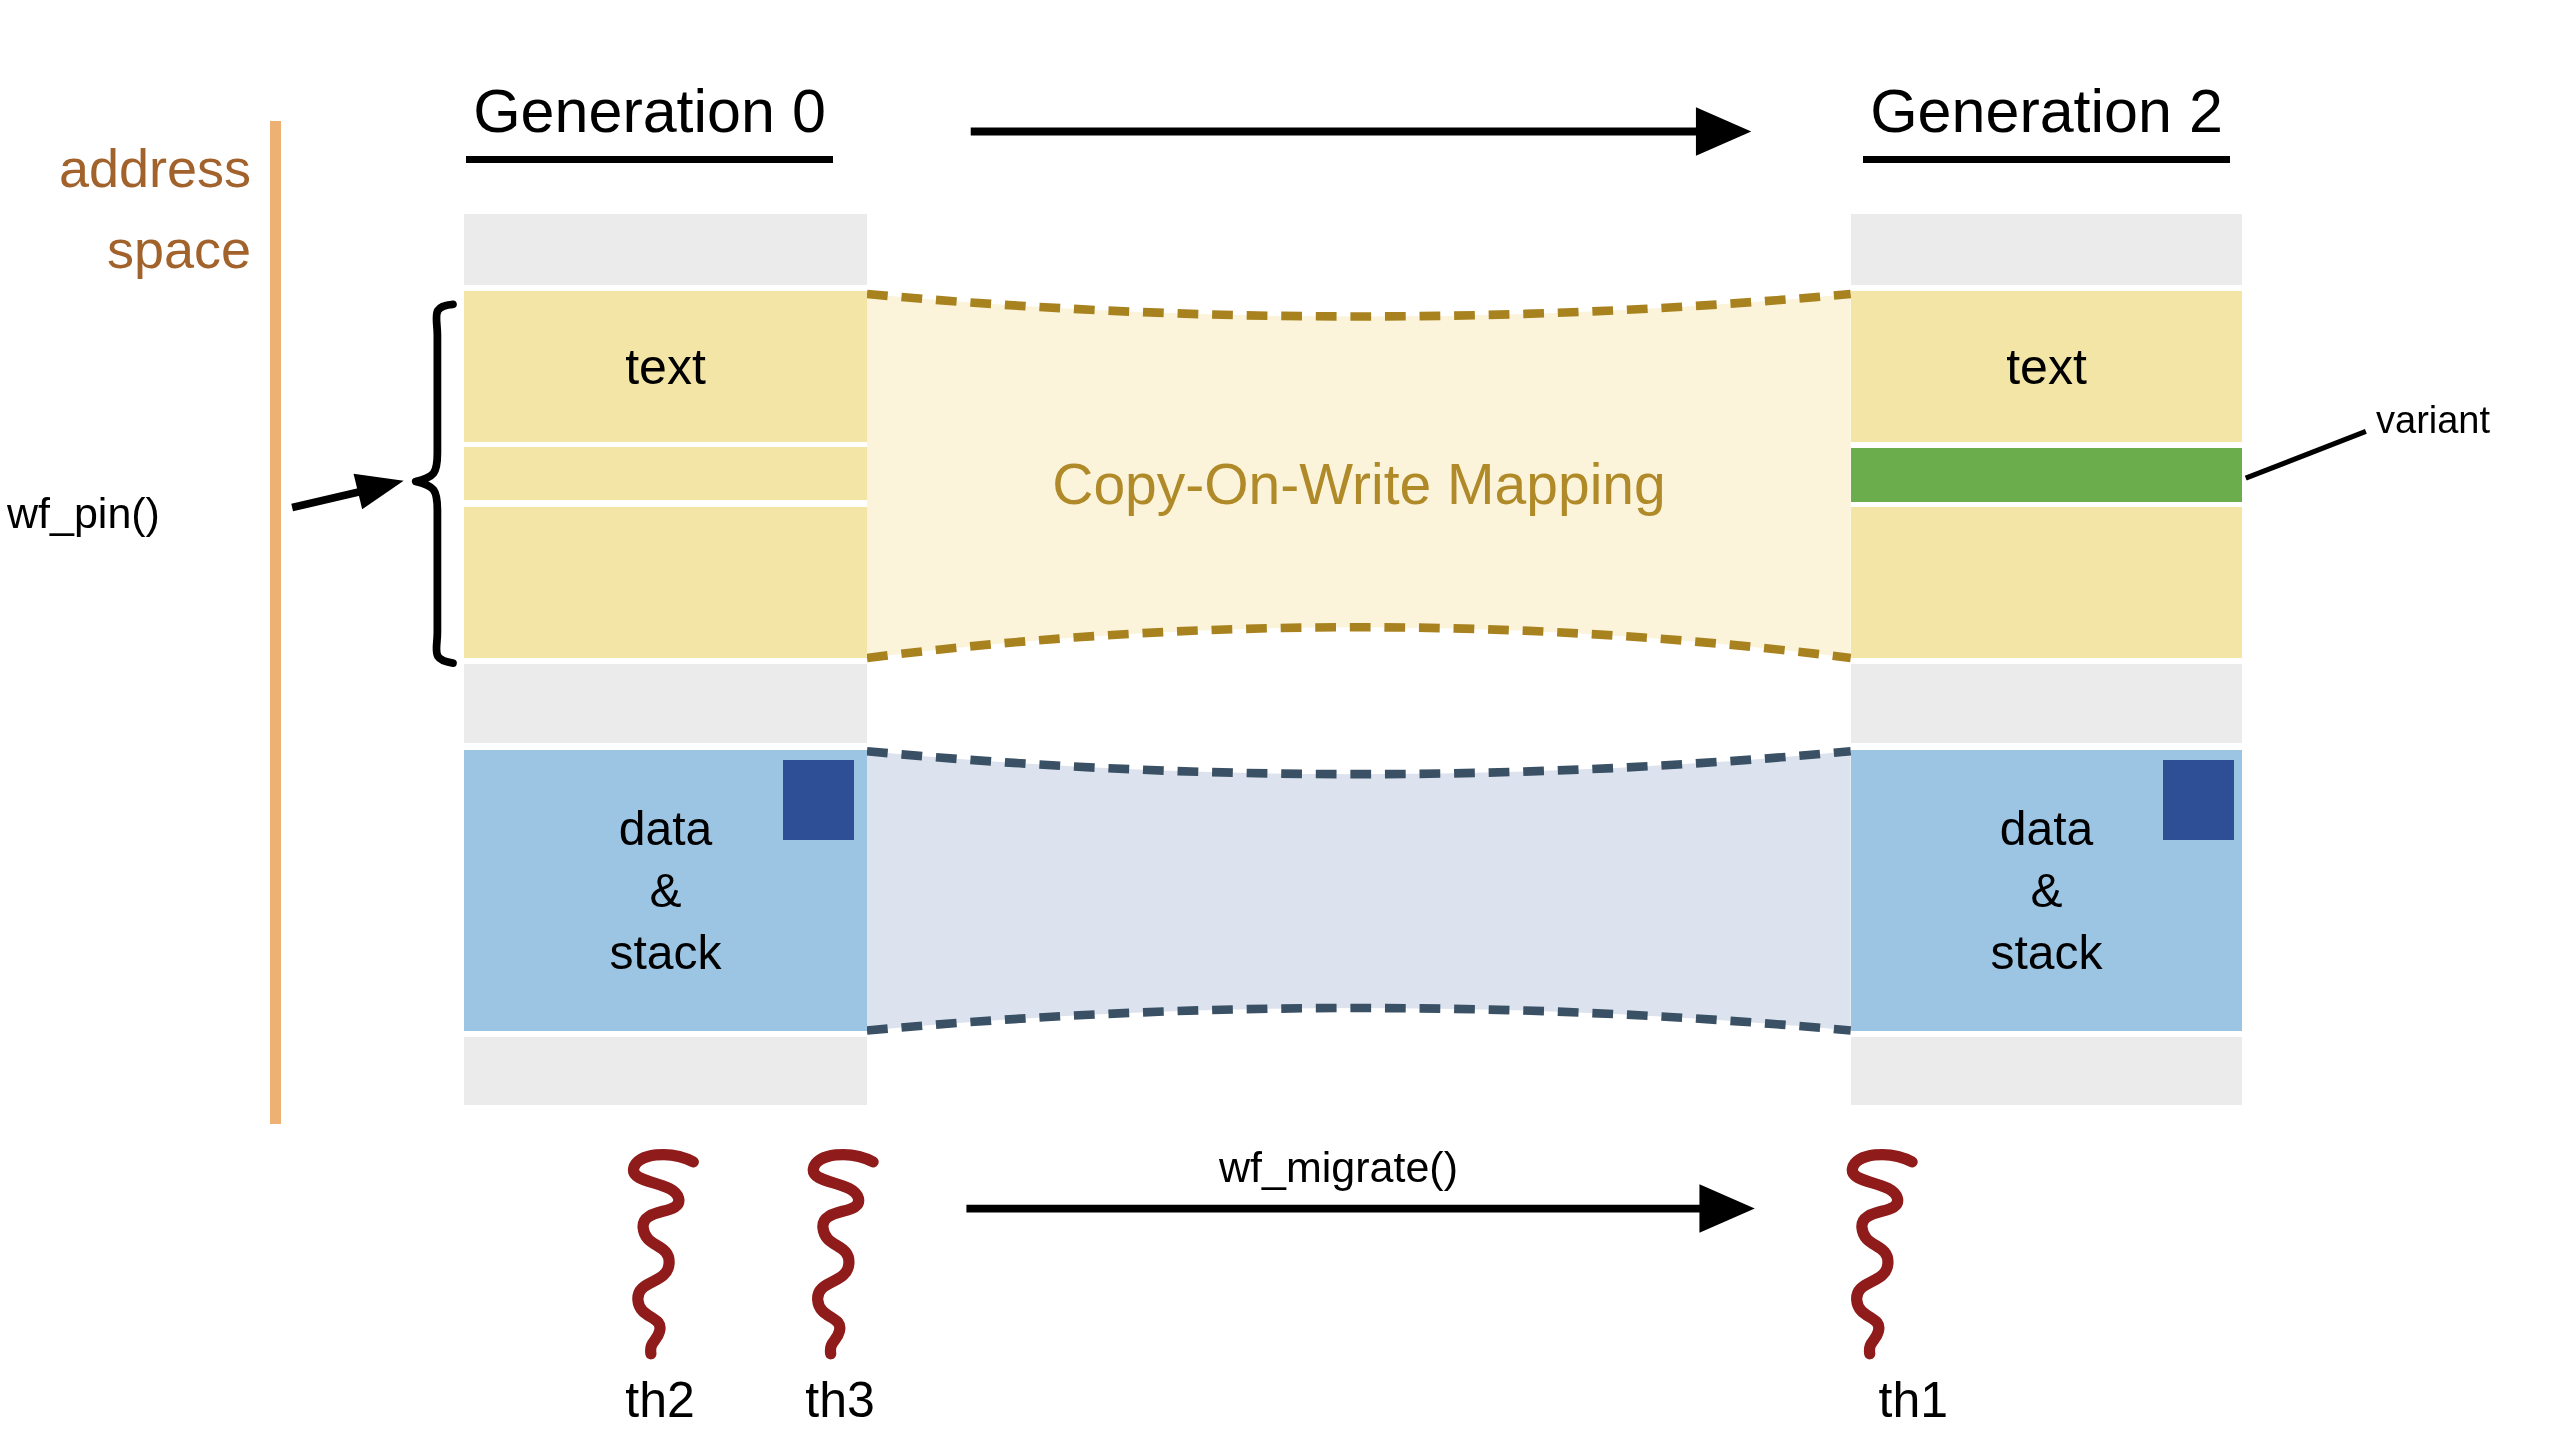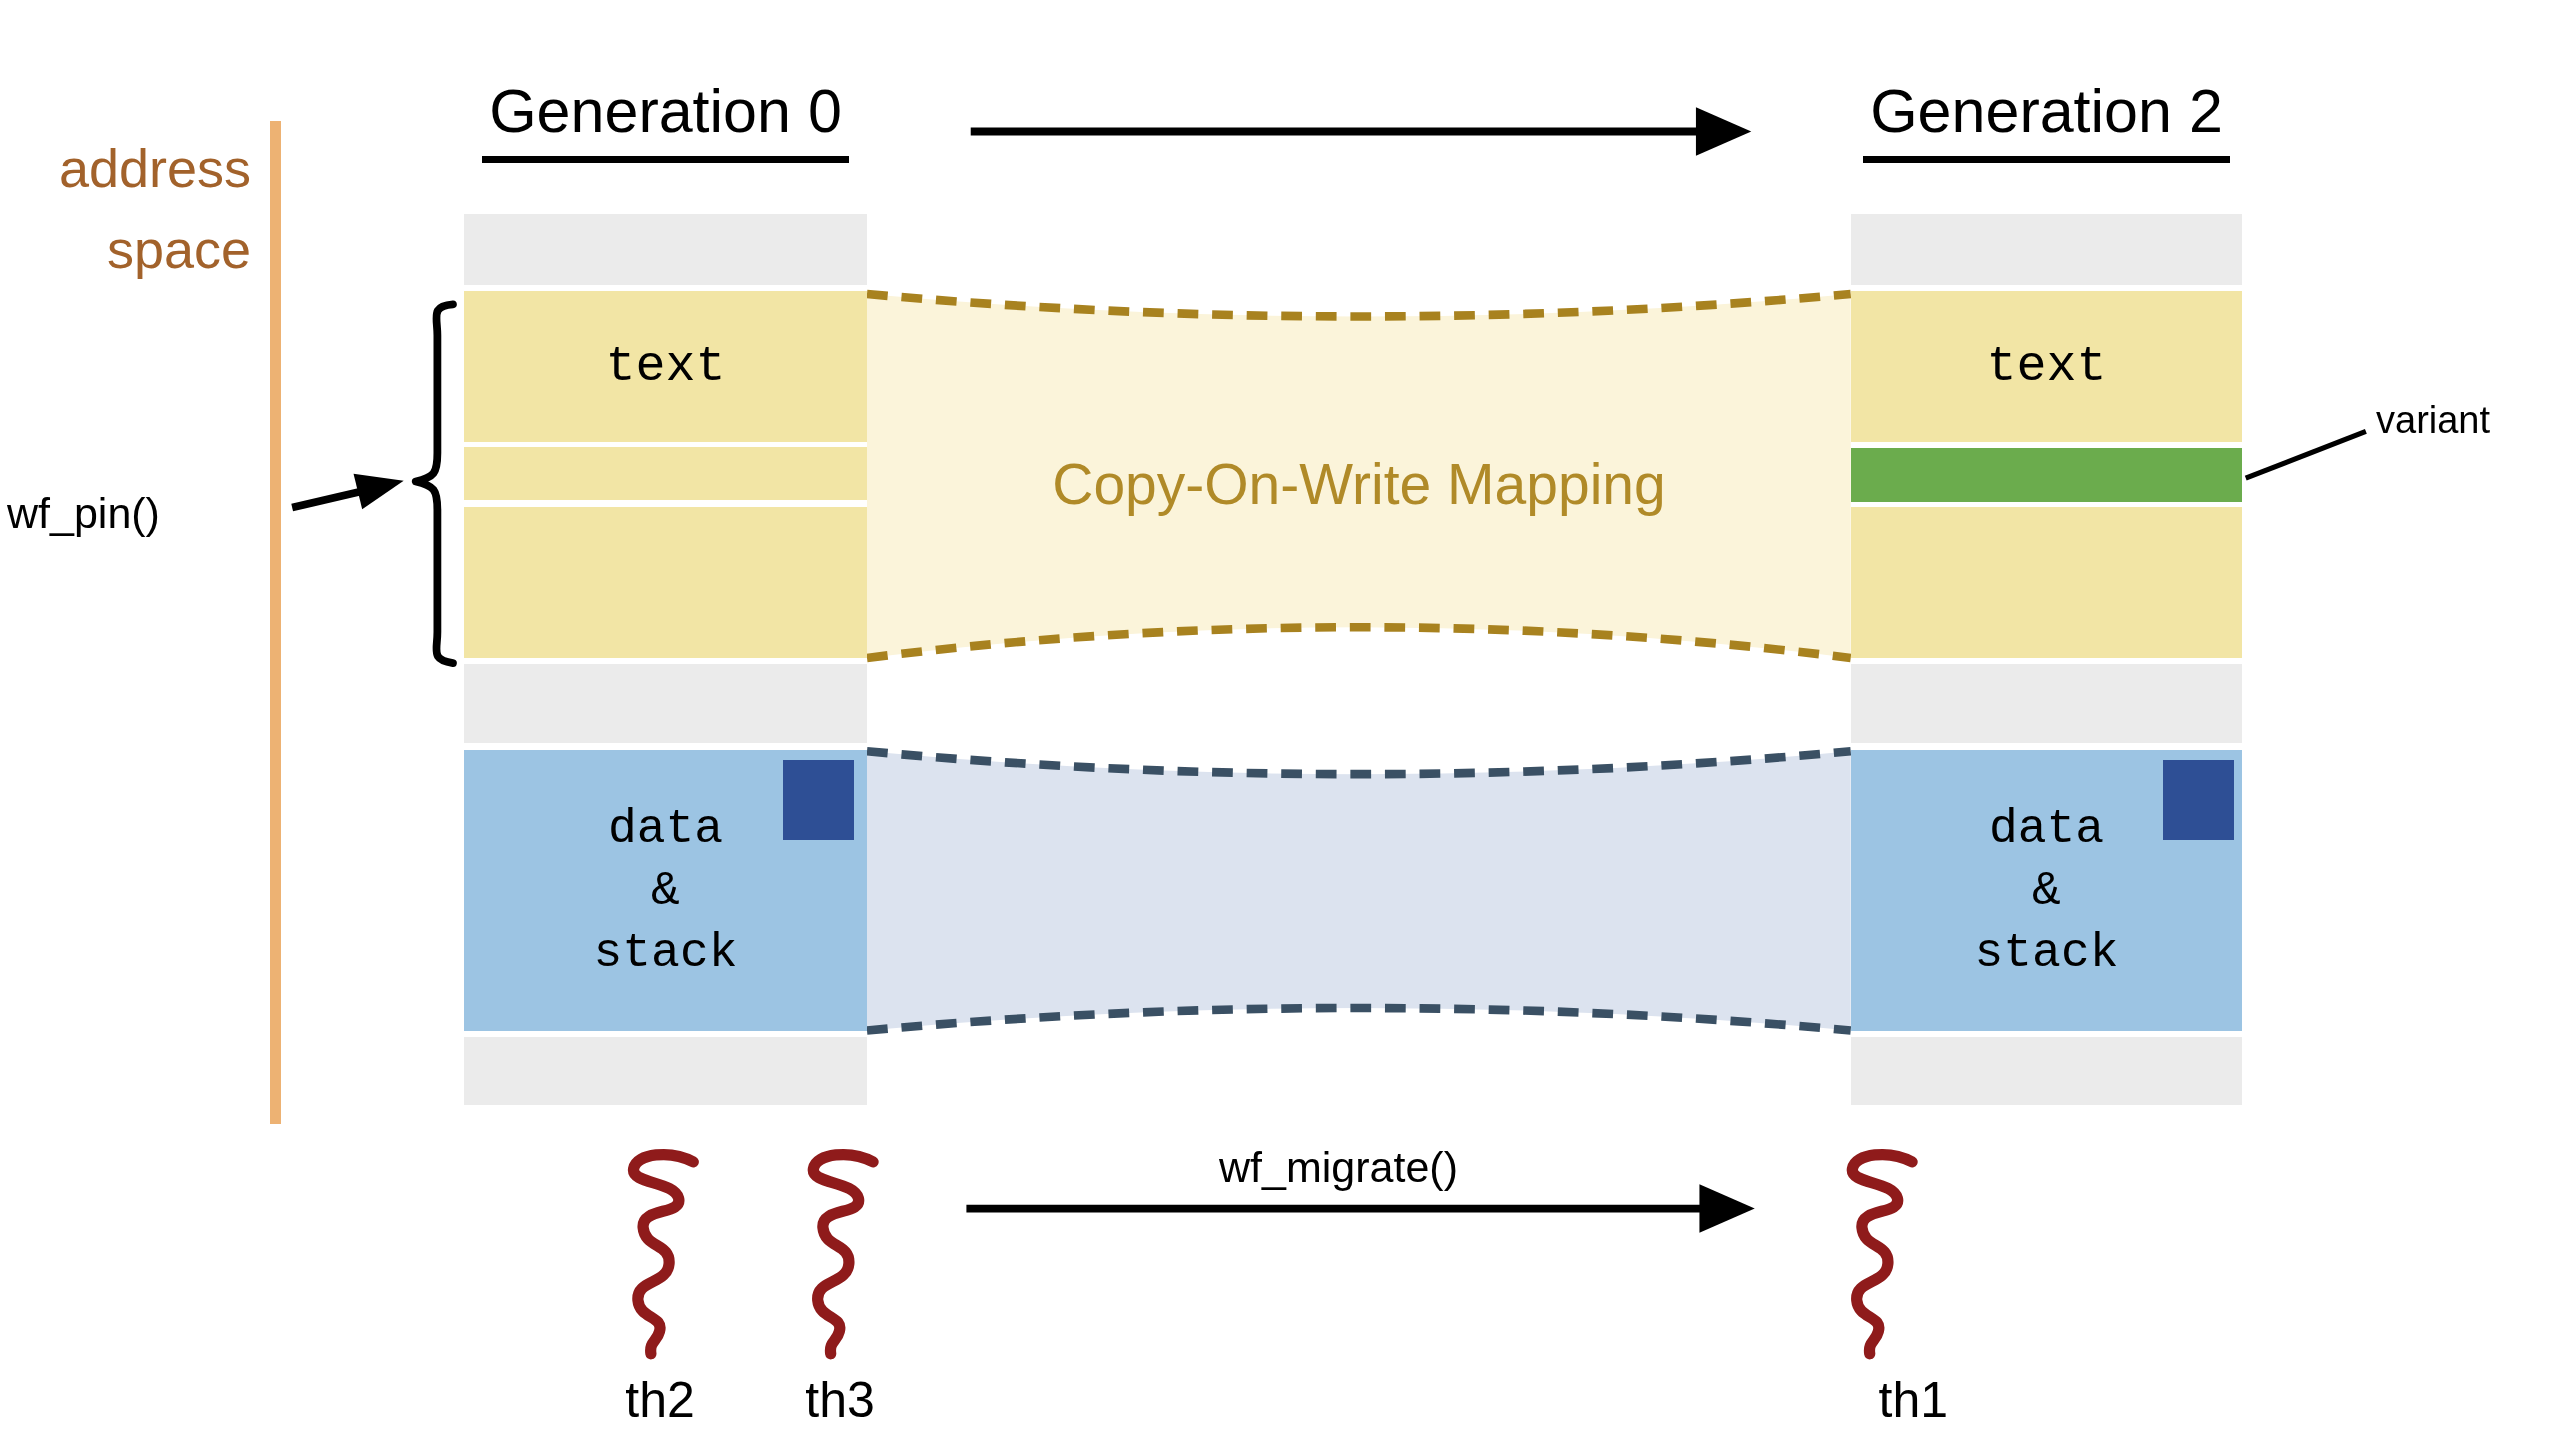--- a/index.html
+++ b/index.html
@@ -8,21 +8,21 @@
     --pinned-square-blue:#2E4F95; --variant-green:#6BAC4D;
     --cow-fill:#FBF4DA; --cow-border:#A8821F; --cow-text:#B08A28;
     --shared-fill:#DCE3EF; --shared-border:#3A5064; --shared-text:#4D5E55;
     --thread-red:#8F1B1B; --ink:#000000;
   }
   *{box-sizing:border-box;}
   html,body{margin:0;padding:0;background:#ffffff;}
   body{font-family:"Liberation Sans", sans-serif; color:var(--ink);}
   .stage{position:relative;width:2550px;height:1455px;background:#ffffff;overflow:hidden;}
   .overlay{position:absolute;left:0;top:0;width:2550px;height:1455px;z-index:1;}
-  .seg{position:absolute;z-index:2;display:flex;align-items:center;justify-content:center;font-family:Liberation Mono, monospace;}
+  .seg{position:absolute;z-index:2;display:flex;align-items:center;justify-content:center;}
   .seg-gray{background:var(--segment-gray);}
   .seg-yellow{background:var(--segment-yellow);}
   .seg-blue{background:var(--segment-blue);}
   .seg-green{background:var(--variant-green);}
   .seg-label{font-size:50px;line-height:1.0;color:var(--ink);text-align:center;}
   .data-label{font-size:48px;line-height:62px;text-align:center;color:var(--ink);}
   .axis-line{position:absolute;left:270px;top:121px;width:11.2px;height:1003px;background:var(--address-axis);z-index:2;}
   .addr{position:absolute;left:26px;top:128px;width:225px;text-align:right;
         color:var(--address-text);font-size:54px;line-height:81px;z-index:2;}
   .gen-title{position:absolute;top:76px;text-align:center;z-index:2;font-size:61px;}
@@ -81,21 +81,21 @@
   </svg>
 
   <div class="axis-line"></div>
   <div class="addr">
     <div>address</div>
     <div>space</div>
   </div>
 
   <div class="fn-label" style="left:7px;top:489px;width:190px;text-align:left;">wf_pin()</div>
 
-  <div class="gen-title" style="left:464px;width:403px;">
+  <div class="gen-title" style="left:448px;width:403px;">
     <span>Generation 0</span>
   </div>
   <div class="gen-title" style="left:1851px;width:391px;">
     <span>Generation 2</span>
   </div>
 
   <div class="fn-label" style="left:967px;top:1143px;width:743px;">wf_migrate()</div>
 
   <div class="seg seg-gray" style="left:464px;top:214px;width:403px;height:71px;"></div>
   <div class="seg seg-yellow" style="left:464px;top:291px;width:403px;height:151px;">

